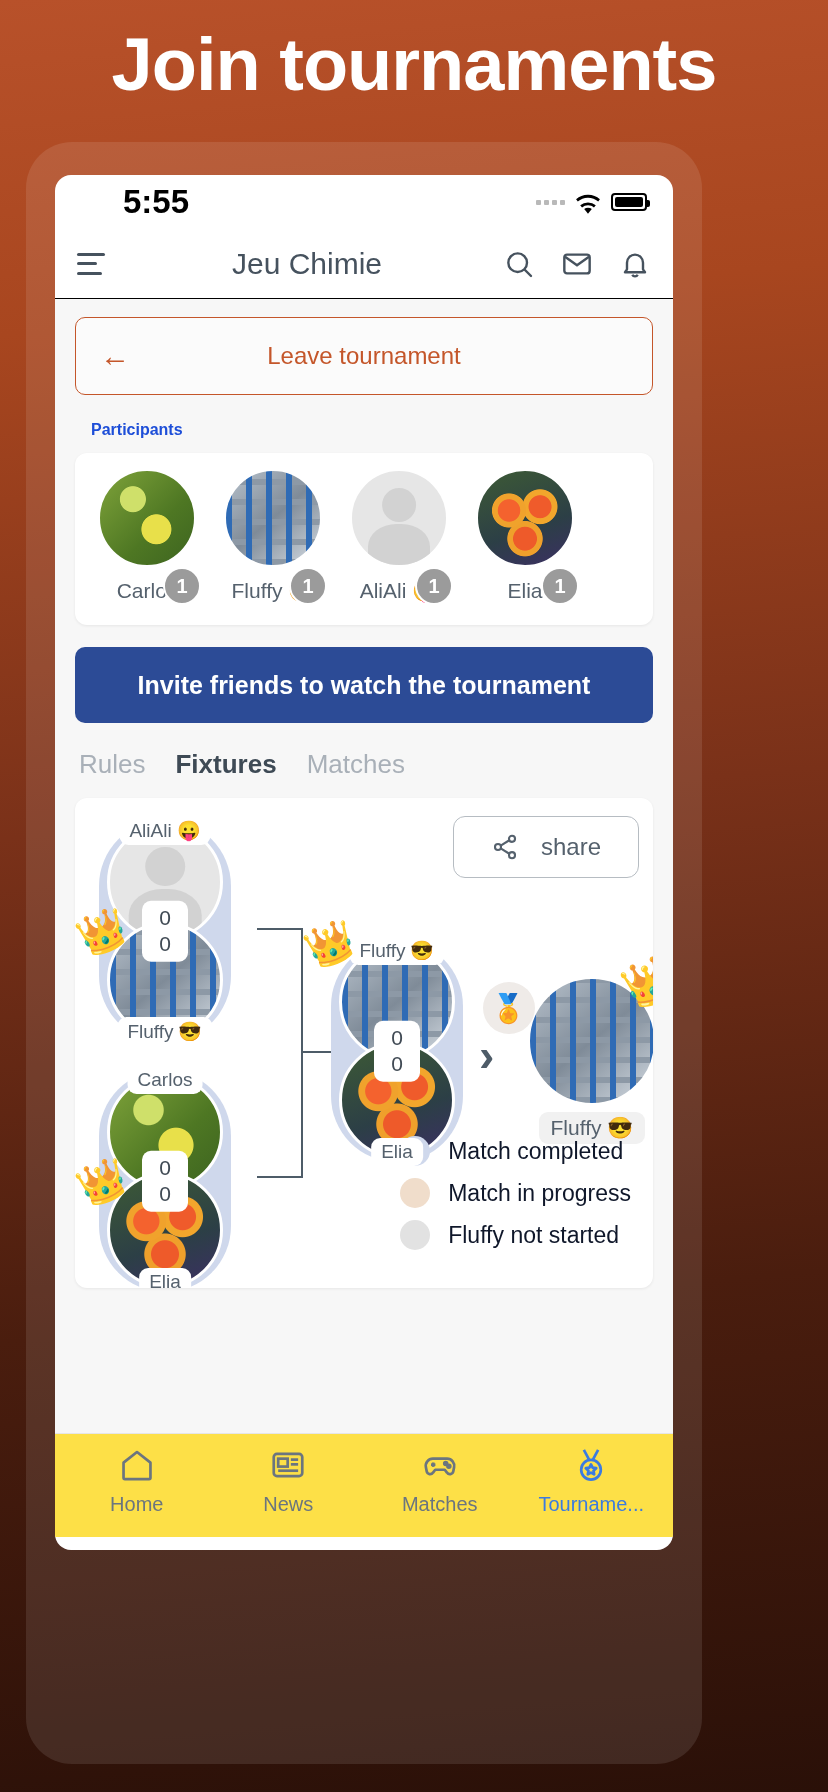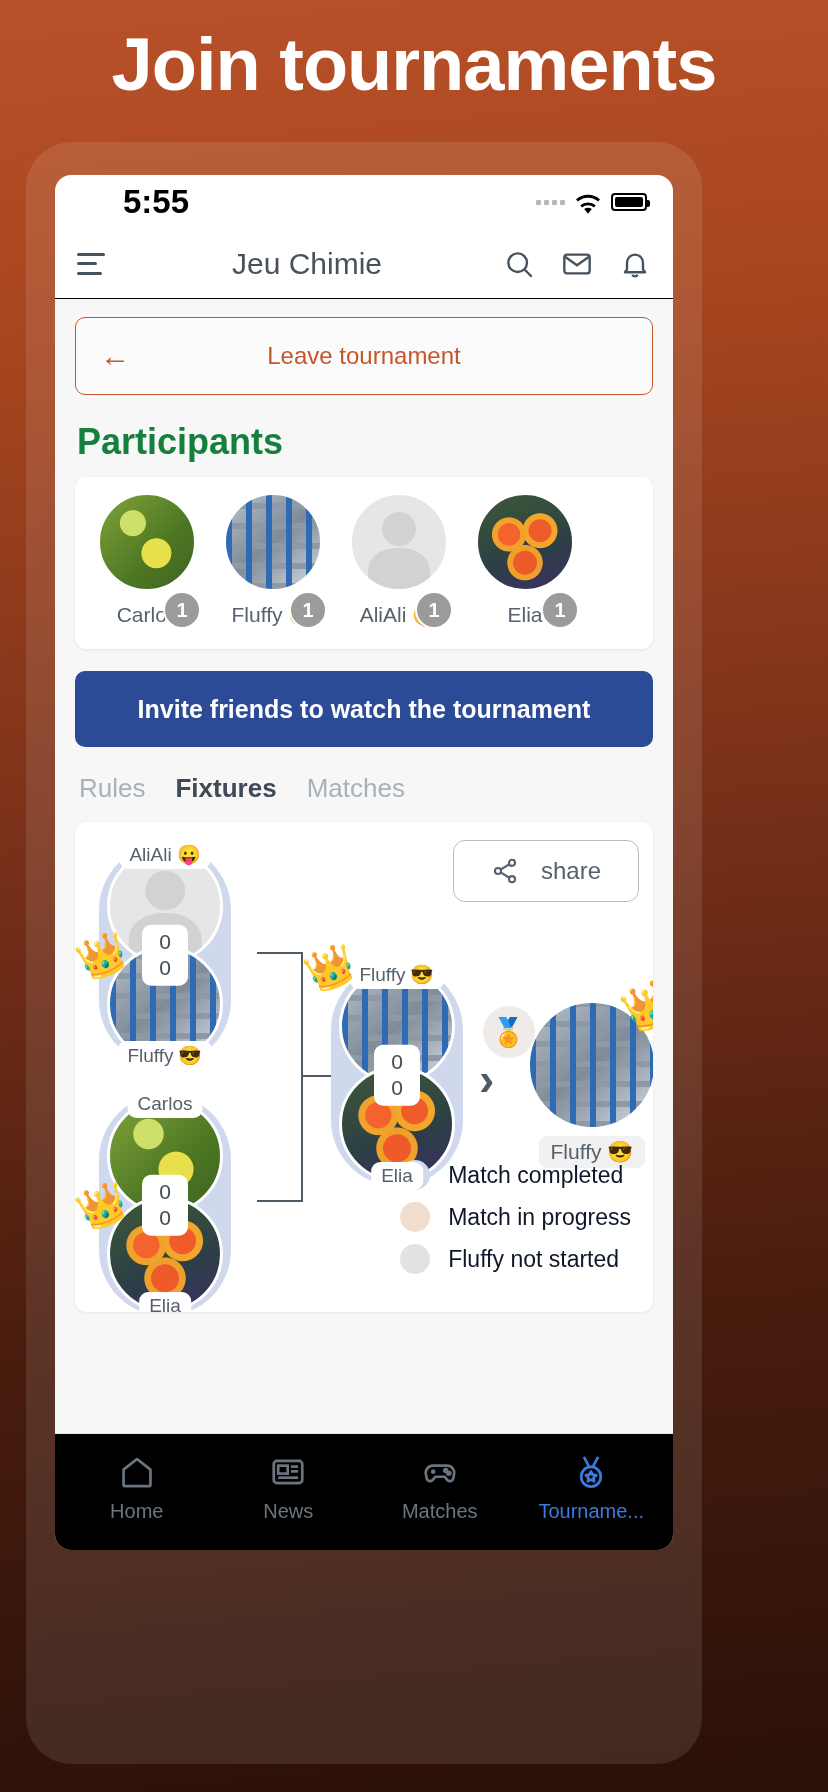--- a/index.html
+++ b/index.html
@@ -94,22 +94,22 @@
     border-radius: 10px;
     background: #fbfbfb;
     display: flex; align-items: center;
     position: relative;
     cursor: pointer;
   }
   .leave-btn .arrow { position: absolute; left: 24px; color: #c4562a; font-size: 30px; line-height: 1; }
   .leave-btn .lbl { flex: 1; text-align: center; color: #c4562a; font-size: 24px; }
 
   .section-title {
-    margin: 26px 0 14px 2px;
-    font-size: 36px; font-weight: bold; color: #15803d;
+    margin: 26px 0 14px 16px;
+    font-size: 16px; font-weight: bold; color: #1d4ed8;
   }
 
   .card {
     background: #fff;
     border-radius: 12px;
     box-shadow: 0 1px 3px rgba(0,0,0,0.07);
   }
 
   .participants { padding: 16px 16px 22px 16px; }
   .plist { display: flex; gap: 14px; }
@@ -233,22 +233,22 @@
   }
   .gt-arrow { position: absolute; font-size: 46px; font-weight: bold; color: #4e5c68; }
 
   .legend { position: absolute; right: 22px; bottom: 26px; }
   .legend-row { display: flex; align-items: center; gap: 18px; margin-bottom: 12px; }
   .legend-dot { width: 30px; height: 30px; border-radius: 50%; }
   .legend-lbl { font-size: 23px; color: #0f172a; }
 
   
   .bottomnav {
-    height: 117px;
-    background: #000000;
+    height: 104px;
+    background: #fde047;
     border-top: 1px solid #e6e6e6;
     display: flex; align-items: center;
     padding: 6px 6px 16px 6px;
   }
   .navitem { flex: 1; text-align: center; cursor: pointer; }
   .navitem .nic { height: 40px; display: flex; align-items: center; justify-content: center; color: #6b757f; }
   .navitem .nic svg { width: 38px; height: 38px; }
   .navitem .nlbl { font-size: 20px; color: #6b757f; margin-top: 8px; }
   .navitem.active .nic { color: #3b7be0; }
   .navitem.active .nlbl { color: #3b7be0; }

